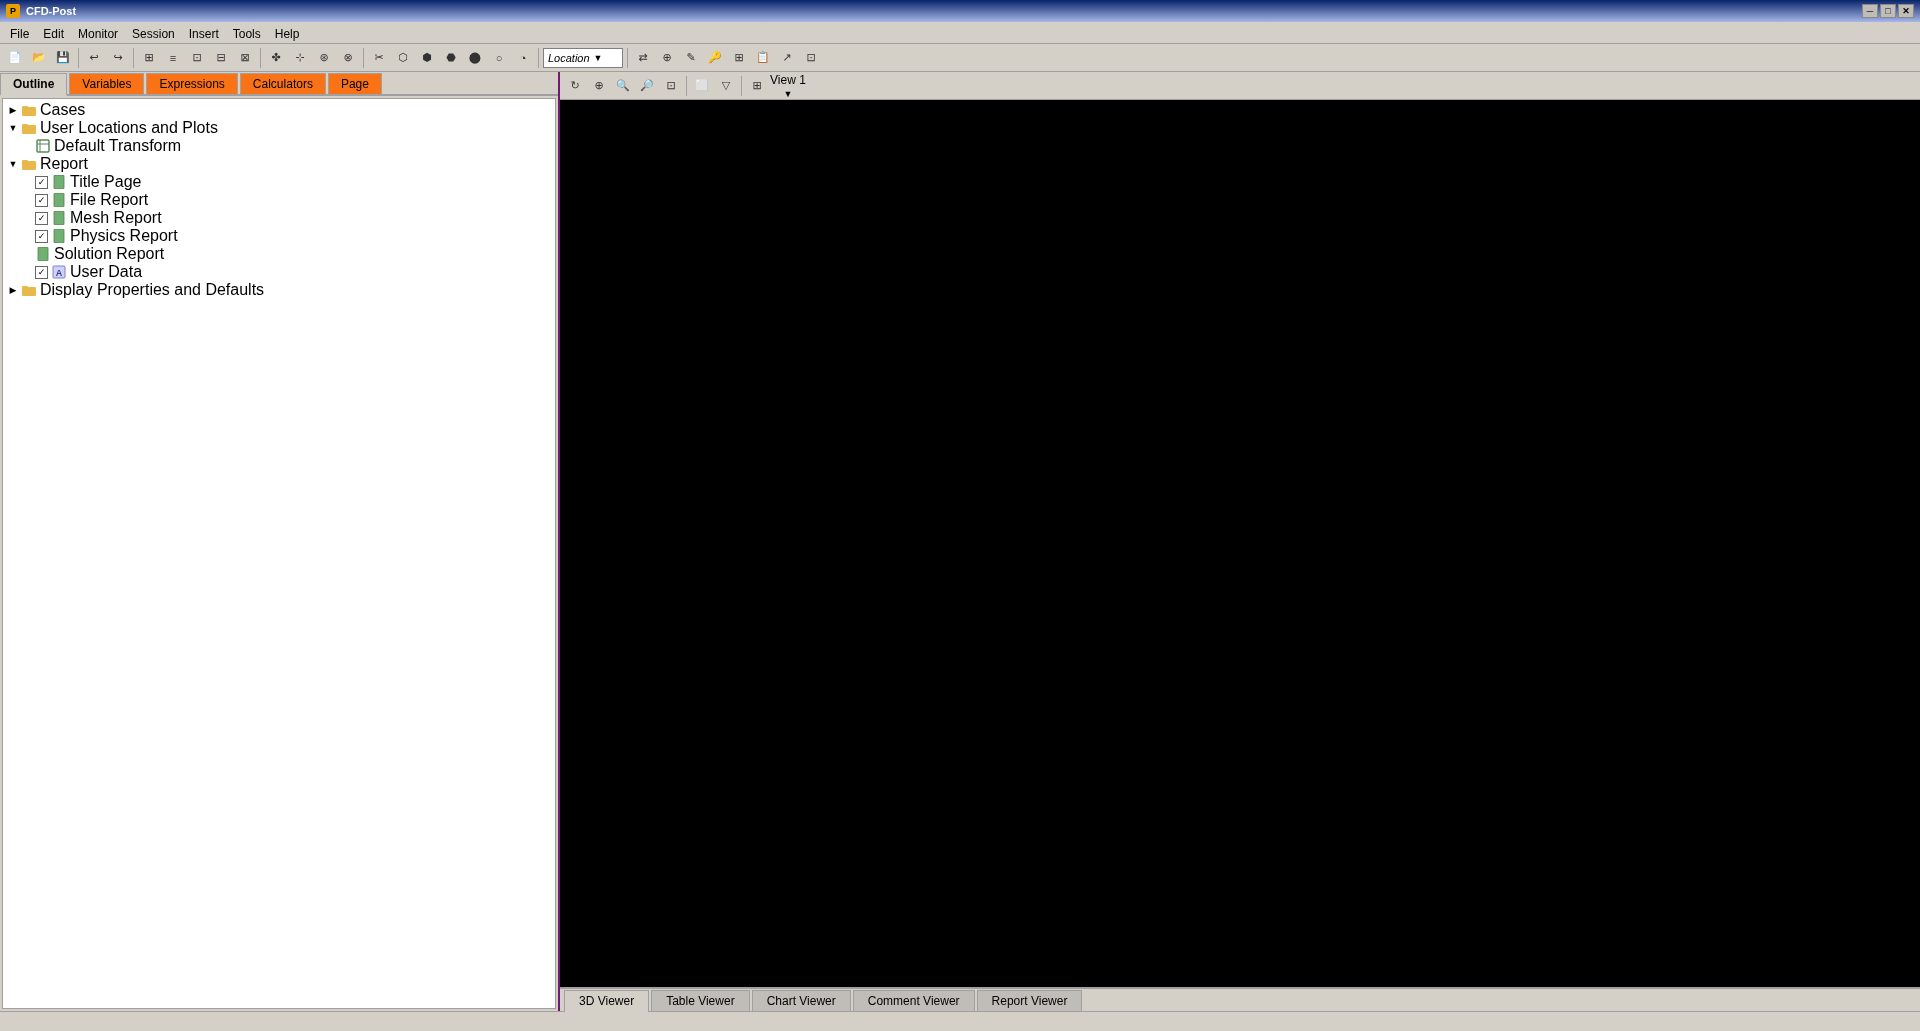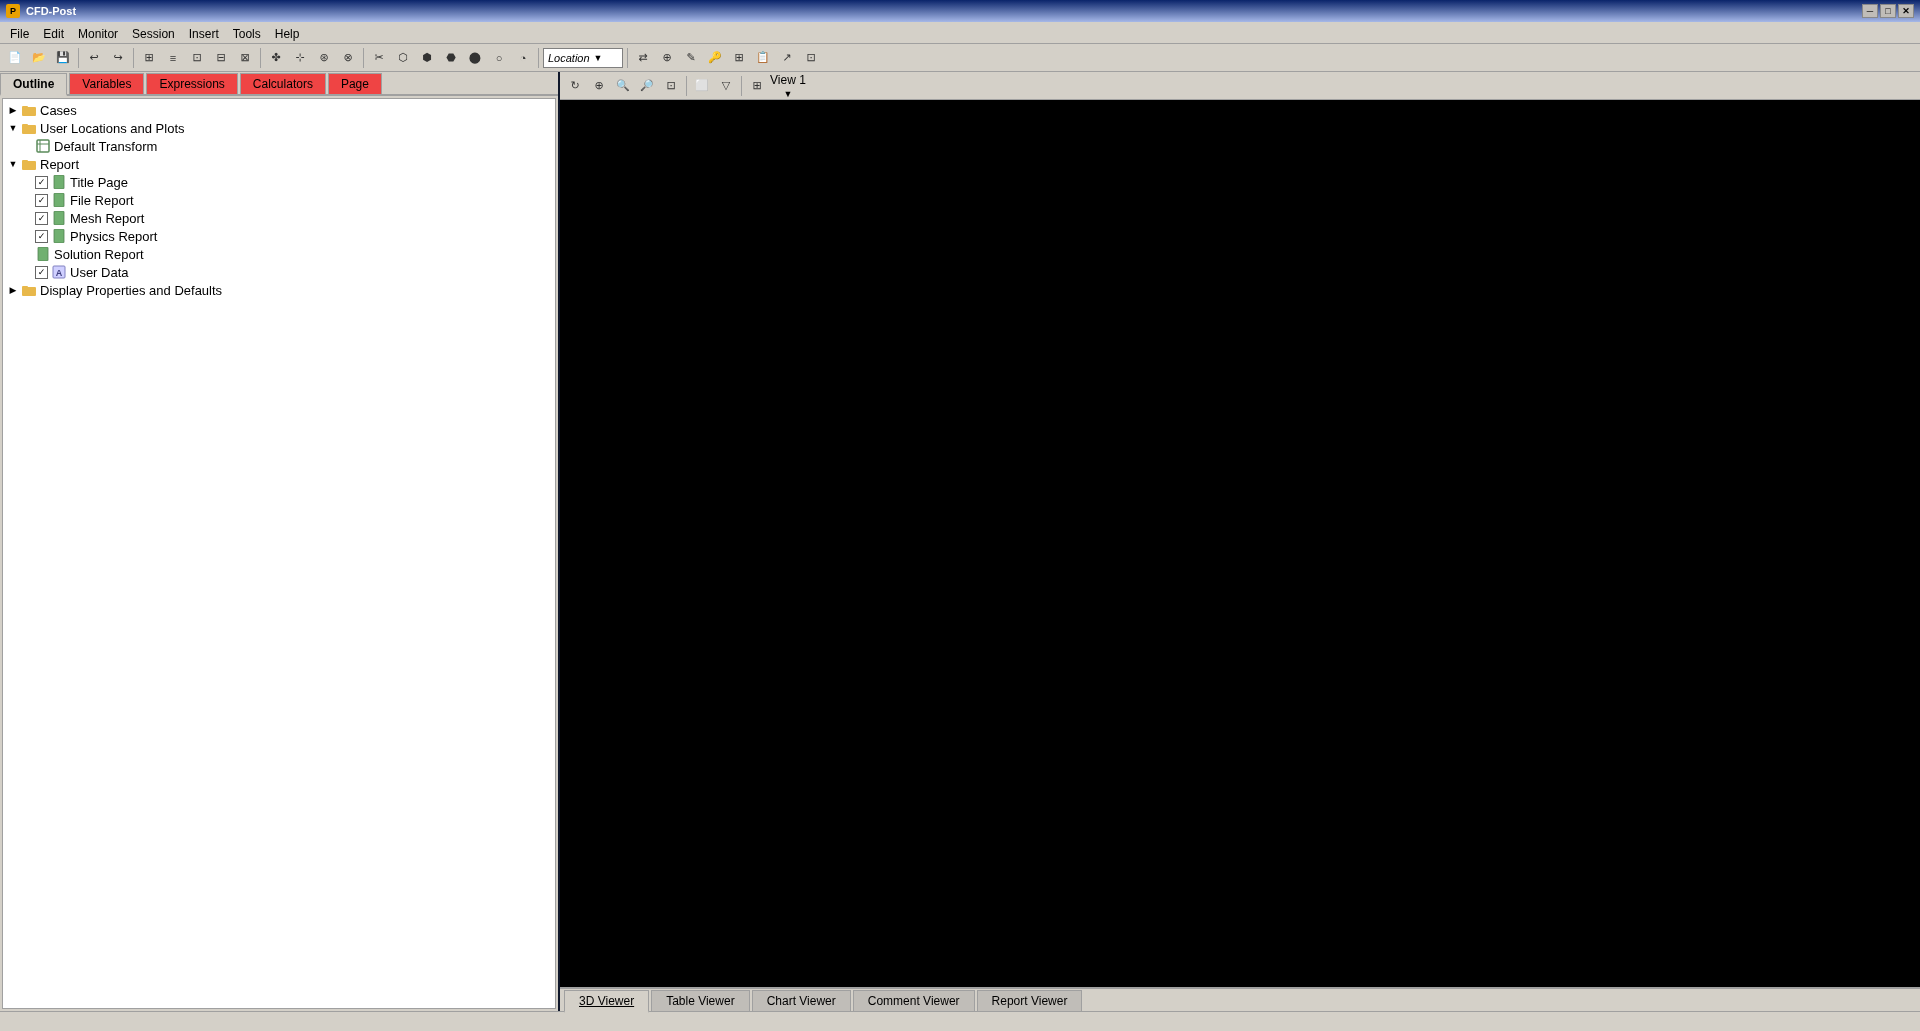--- a/index.html
+++ b/index.html
@@ -116,41 +116,41 @@
     
     #main {
       display: flex;
       height: calc(1031px - 22px - 22px - 28px - 20px);
     }
 
     
     #left-panel {
       width: 560px;
       background: #d4d0c8;
-      border-right: 2px solid #0f172a;
+      border-right: 2px solid #701a75;
       display: flex;
       flex-direction: column;
     }
 
     
     #tabs {
       height: 24px;
       background: #d4d0c8;
       display: flex;
       align-items: flex-end;
       border-bottom: 2px solid #a0a0a0;
       padding-top: 2px;
     }
     .tab {
       padding: 3px 12px;
       font-size: 12px;
       cursor: pointer;
       border: 1px solid #a0a0a0;
       border-bottom: none;
-      background: #ef4444;
+      background: #f97316;
       margin-right: 2px;
       color: #000;
     }
     .tab.active {
       background: #d4d0c8;
       border-bottom: 2px solid #d4d0c8;
       font-weight: bold;
       margin-bottom: -2px;
     }
 
@@ -206,21 +206,21 @@
       background: white;
       margin-right: 3px;
       display: inline-flex;
       align-items: center;
       justify-content: center;
       font-size: 9px;
       flex-shrink: 0;
     }
     .tree-checkbox.checked::before { content: '✓'; color: #000; }
     .tree-label {
-      font-size: 13px;
+      font-size: 16px;
       color: #000;
     }
 
     
     #right-panel {
       flex: 1;
       display: flex;
       flex-direction: column;
       background: #c0c0c0;
     }
@@ -268,21 +268,20 @@
       border: 1px solid #a0a0a0;
       border-bottom: none;
       background: #c0bdb8;
       margin-right: 2px;
       color: #000;
     }
     .bottom-tab.active {
       background: #d4d0c8;
       border-bottom: 2px solid #d4d0c8;
       margin-bottom: -2px;
-      text-decoration: underline;
     }
 
     
     #statusbar {
       height: 20px;
       background: #d4d0c8;
       border-top: 1px solid #a0a0a0;
       display: flex;
       align-items: center;
       padding: 0 6px;

